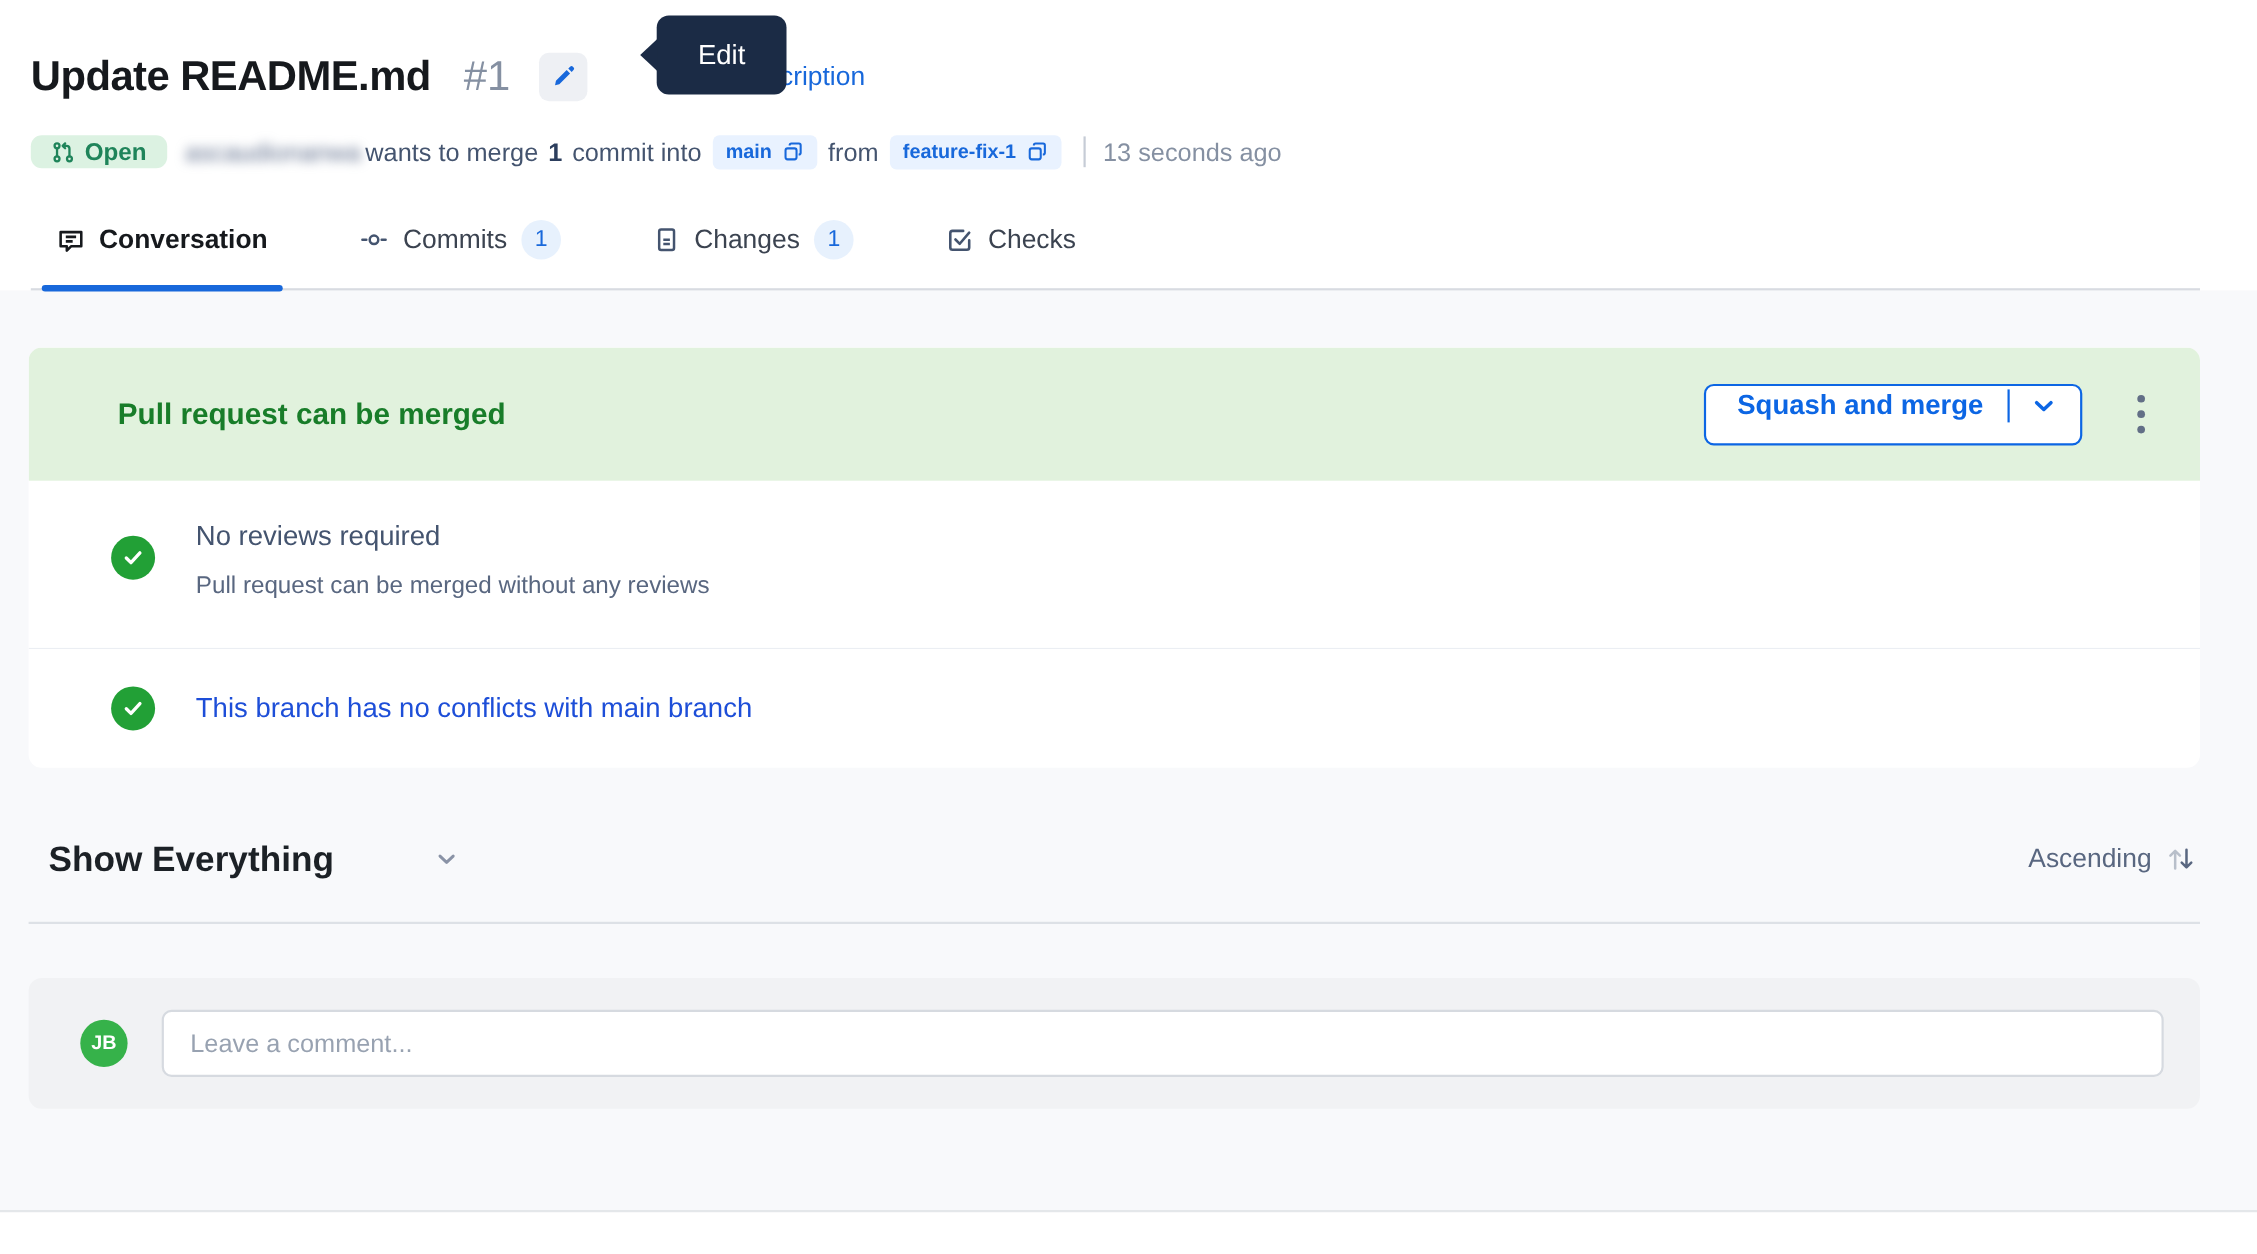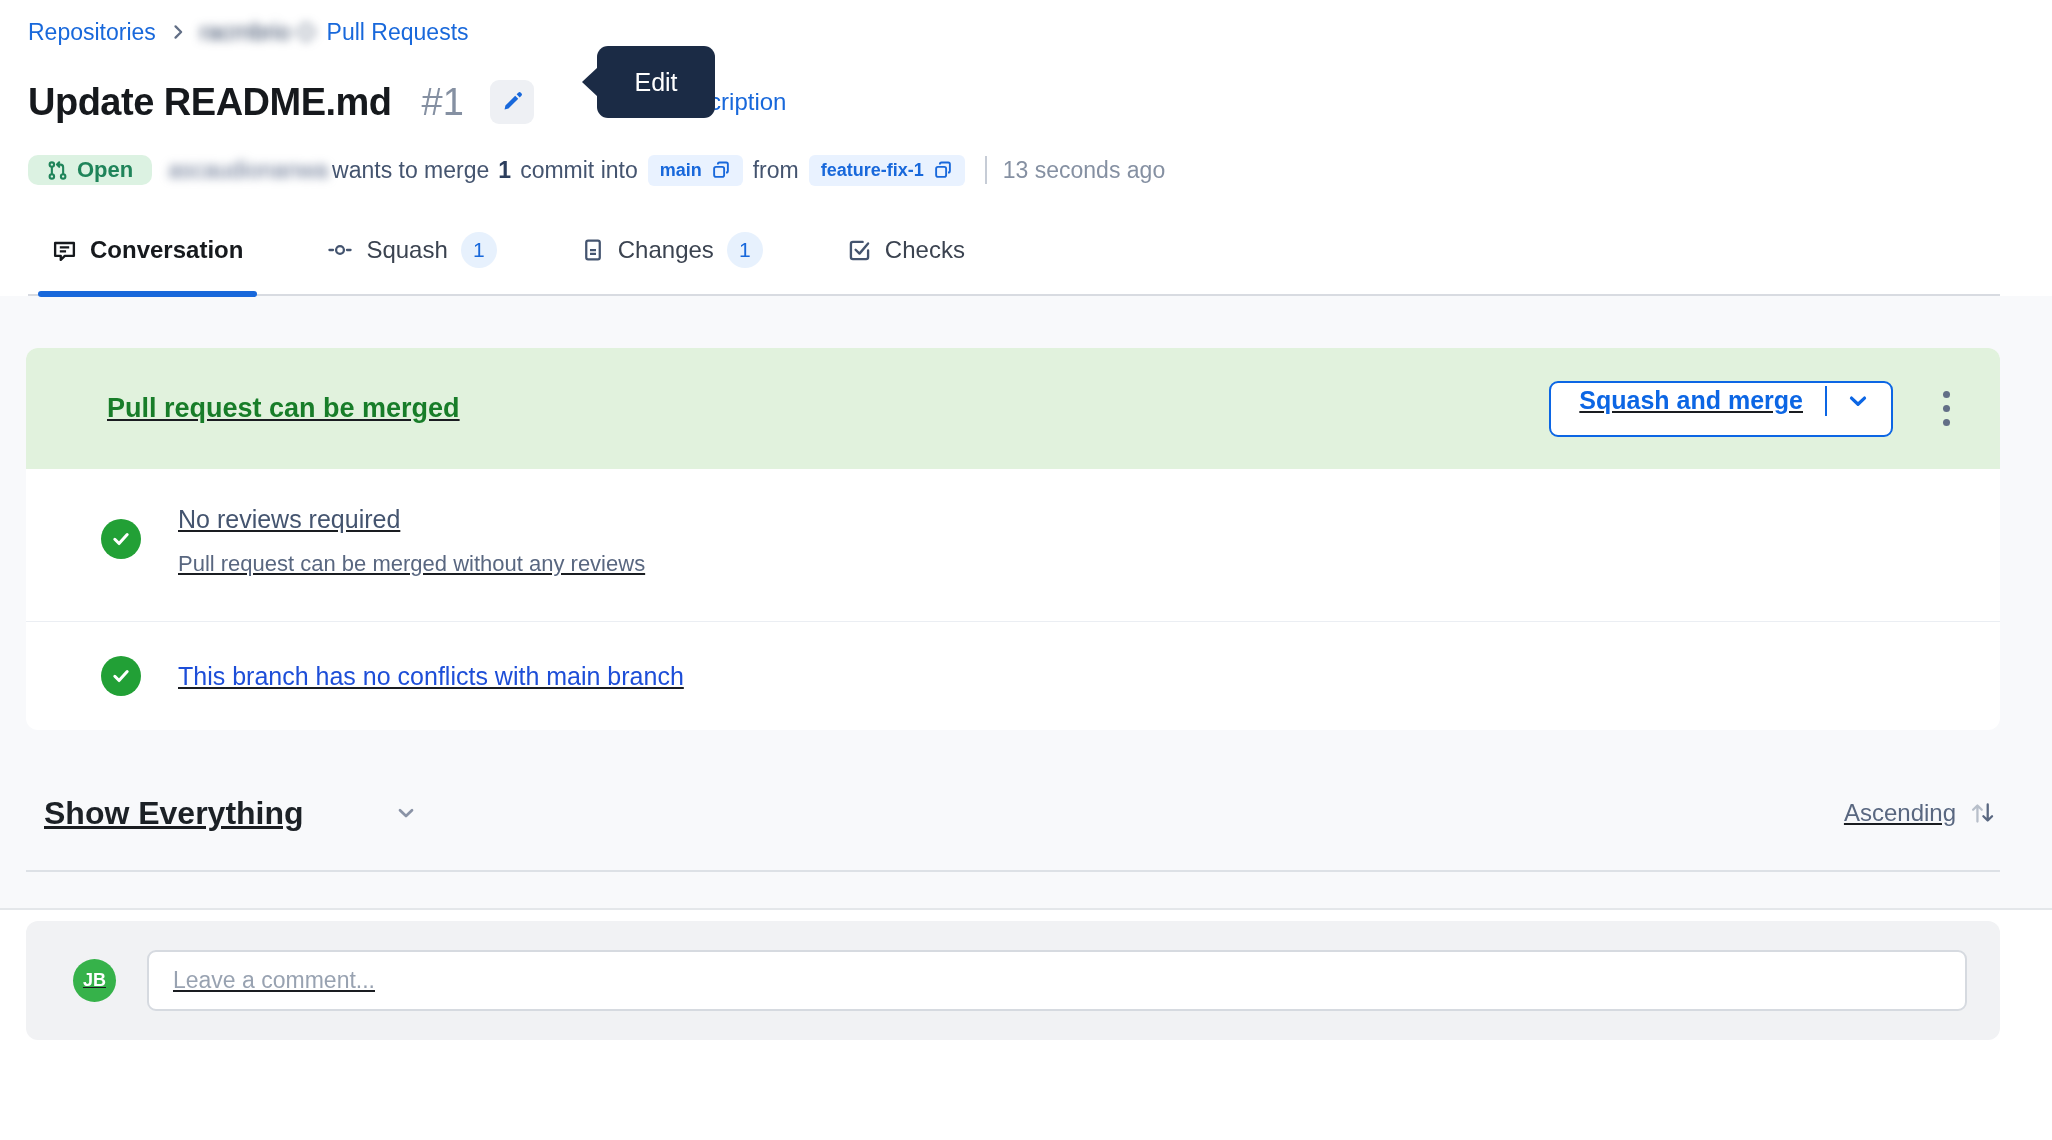--- a/index.html
+++ b/index.html
@@ -59,21 +59,21 @@
   
   .tabs { margin-top:40px; display:flex; gap:56px; padding:0 0 0 10px; border-bottom:2px solid #d8dbe1; position:relative; }
   .tab { display:flex; align-items:center; gap:13px; padding:0 14px 26px 14px; font-size:24px; color:#3b4350; cursor:pointer; position:relative; }
   .tab.active { font-weight:700; color:#16191d; }
   .tab.active .tab-underline { position:absolute; left:0; right:0; bottom:-3px; height:6px; background:#1868db; border-radius:3px; }
   .tab-count { min-width:36px; height:36px; border-radius:18px; background:#e7f1fd; color:#1868db; font-size:21px; font-weight:500; display:flex; align-items:center; justify-content:center; padding:0 6px; }
   .tab-icon { display:flex; align-items:center; color:#44546f; }
   .tab.active .tab-icon { color:#16191d; }
 
   
-  .content { background:#f8f9fb; height:614px; padding:52px 52px 0 26px; border-bottom:2px solid #e4e7ea;text-decoration:underline; }
+  .content { background:#f8f9fb; height:838px; padding:52px 52px 0 26px; border-bottom:2px solid #e4e7ea; }
 
   .merge-card { background:#fff; border-radius:12px; overflow:hidden; }
   .merge-banner { height:121px; background:#e1f2dd; display:flex; align-items:center; justify-content:space-between; padding:0 44px 0 81px; }
   .banner-title { color:#187d29; font-size:27px; font-weight:700; }
   .banner-actions { display:flex; align-items:center; gap:44px; }
   .merge-btn {
     height:56px; background:#fff; border:2px solid #0c66e4; border-radius:9px; cursor:pointer;
     display:flex; align-items:center; padding:0 20px 16px 28px; color:#0c66e4; font-family:inherit;
   }
   .merge-btn-label { font-size:25px; font-weight:700; color:#0c66e4; }
@@ -102,33 +102,20 @@
   .comment-input { flex:1; height:61px; background:#fff; border:2px solid #d6dae0; border-radius:9px; padding:0 24px; font-size:23px; font-family:inherit; color:#2c3e5d; }
   .comment-input::placeholder { color:#98a2b1; }
 </style>
 </head>
 <body>
 
 <div class="page">
 
   <header class="pr-header">
 
-    <nav class="breadcrumb">
-      <a>Repositories</a>
-      <span class="crumb-sep">
-        <svg width="20" height="20" viewBox="0 0 16 16" fill="none">
-            <path d="M6 3.5 10.5 8 6 12.5" stroke="#626f86" stroke-width="1.8" stroke-linecap="round" stroke-linejoin="round"></path>
-          </svg>
-      </span>
-      <span class="redacted-repo">
-        <span>racrnbrio</span>
-        <span class="lozenge-icon"></span>
-      </span>
-      <a>Pull Requests</a>
-    </nav>
 
     <div class="title-row">
       <h1 class="pr-title">Update README.md</h1>
       <span class="pr-number">#1</span>
       <button class="edit-btn">
         <span style="display:flex">
           <svg width="22" height="22" viewBox="0 0 16 16">
               <path d="M12.55 1.2a1.35 1.35 0 0 1 1.9 0l.35.35a1.35 1.35 0 0 1 0 1.9l-1.2 1.2-2.25-2.25 1.2-1.2zM10.3 3.45l2.25 2.25-7.1 7.1-2.85.6.6-2.85 7.1-7.1z" fill="#1868db"></path>
             </svg>
         </span>
@@ -190,21 +177,21 @@
         <span>Conversation</span>
         <span class="tab-underline"></span>
       </div>
       <div class="tab">
         <span class="tab-icon">
           <svg width="26" height="26" viewBox="0 0 16 16" fill="none" stroke="currentColor" stroke-width="1.4" stroke-linecap="round">
             <circle cx="8" cy="8" r="2.4"></circle>
               <path d="M1.5 8h2.2M12.3 8h2.2"></path>
           </svg>
         </span>
-        <span>Squash</span>
+        <span>Commits</span>
         <span class="tab-count">1</span>
       </div>
       <div class="tab">
         <span class="tab-icon">
           <svg width="24" height="24" viewBox="0 0 16 16" fill="none" stroke="currentColor" stroke-width="1.5" stroke-linejoin="round">
             <rect x="3.5" y="1.8" width="9" height="12.4" rx="1.2"></rect>
               <path d="M6 8h4M6 10.6h4"></path>
           </svg>
         </span>
         <span>Changes</span>

